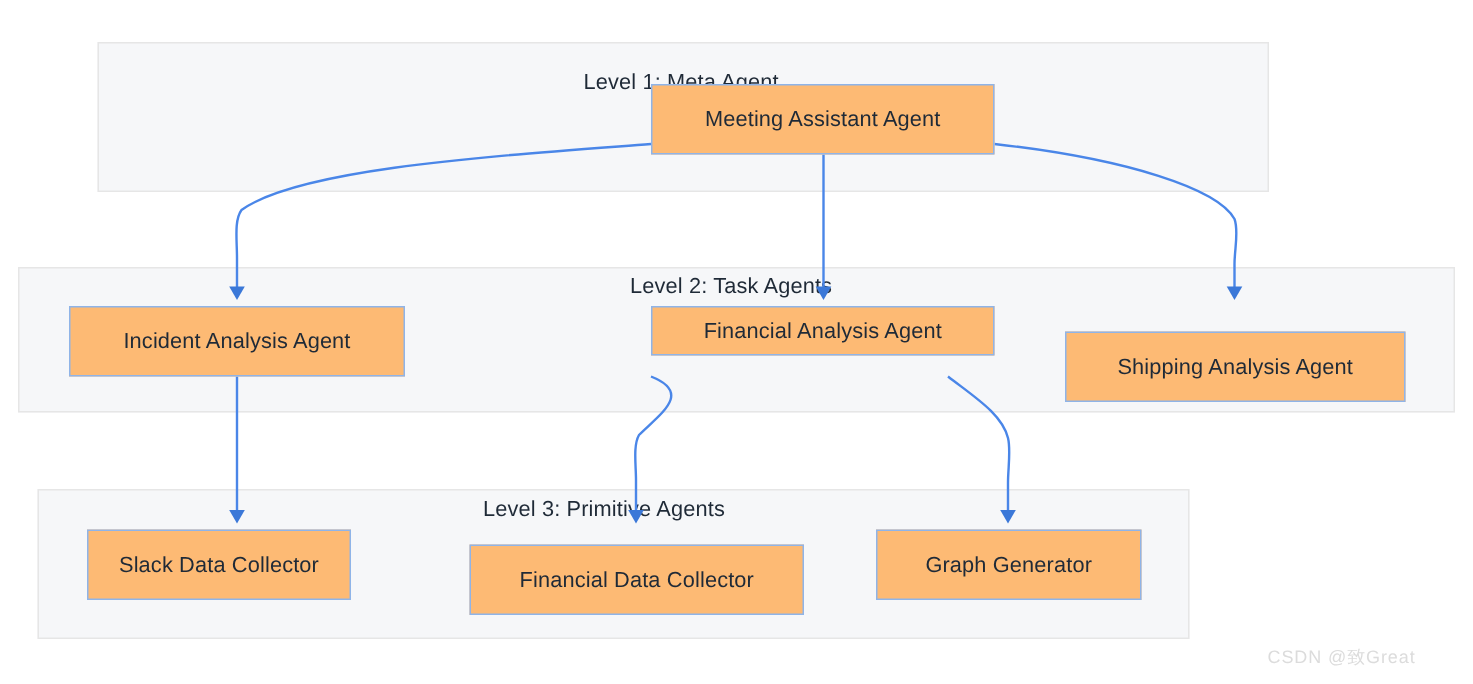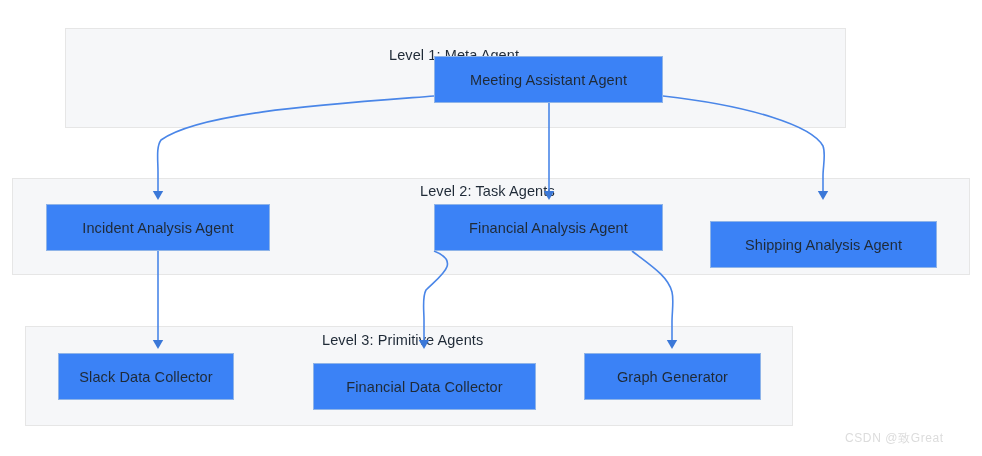--- a/index.html
+++ b/index.html
@@ -27,21 +27,21 @@
     position: absolute;
     font-size: 14.5px;
     color: #1f2a37;
     white-space: nowrap;
     line-height: 1;
     letter-spacing: 0.1px;
   }
   .node {
     position: absolute;
     box-sizing: border-box;
-    background: #3b82f6;
+    background: #fdba74;
     border: 1px solid #8fb4e8;
     display: flex;
     align-items: center;
     justify-content: center;
     font-size: 14.5px;
     color: #1f2a37;
     white-space: nowrap;
     letter-spacing: 0.1px;
   }
   #edges {
@@ -96,21 +96,21 @@
         <path d="M 817.8 191 L 828.2 191 L 823 200 Z" class="edge-head"></path>
         <path d="M 152.8 340 L 163.2 340 L 158 349 Z" class="edge-head"></path>
         <path d="M 418.8 340 L 429.2 340 L 424 349 Z" class="edge-head"></path>
         <path d="M 666.8 340 L 677.2 340 L 672 349 Z" class="edge-head"></path>
       </g>
   </svg>
 
   <div class="node" id="node-meeting-assistant-agent" style="left: 434px; top: 56px; width: 229px; height: 47px;">Meeting Assistant Agent</div>
 
   <div class="node" id="node-incident-analysis-agent" style="left: 46px; top: 204px; width: 224px; height: 47px;">Incident Analysis Agent</div>
-  <div class="node" id="node-financial-analysis-agent" style="left: 434px; top: 204px; width: 229px; height: 47px;">Financial Analysis Agent</div>
+  <div class="node" id="node-financial-analysis-agent" style="left: 434px; top: 204px; width: 229px; height: 33px;">Financial Analysis Agent</div>
   <div class="node" id="node-shipping-analysis-agent" style="left: 710px; top: 221px; width: 227px; height: 47px;">Shipping Analysis Agent</div>
 
   <div class="node" id="node-slack-data-collector" style="left: 58px; top: 353px; width: 176px; height: 47px;">Slack Data Collector</div>
   <div class="node" id="node-financial-data-collector" style="left: 313px; top: 363px; width: 223px; height: 47px;">Financial Data Collector</div>
   <div class="node" id="node-graph-generator" style="left: 584px; top: 353px; width: 177px; height: 47px;">Graph Generator</div>
 
   <div class="watermark" id="watermark" style="left: 845px; top: 430px;">CSDN @致Great</div>
 
 </div>
 

